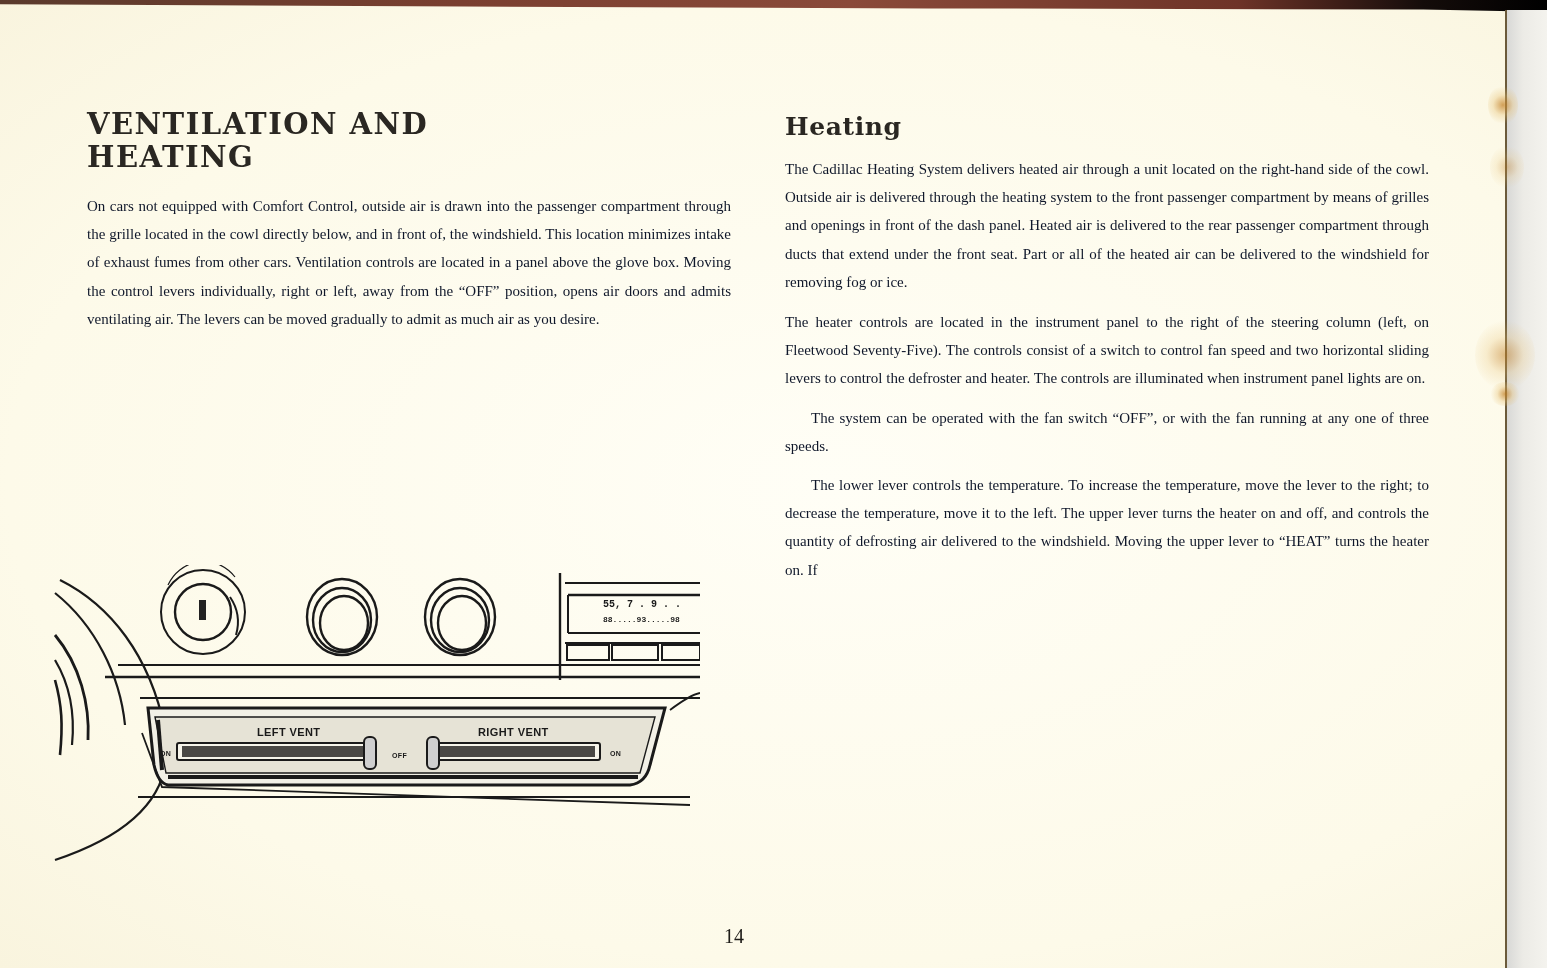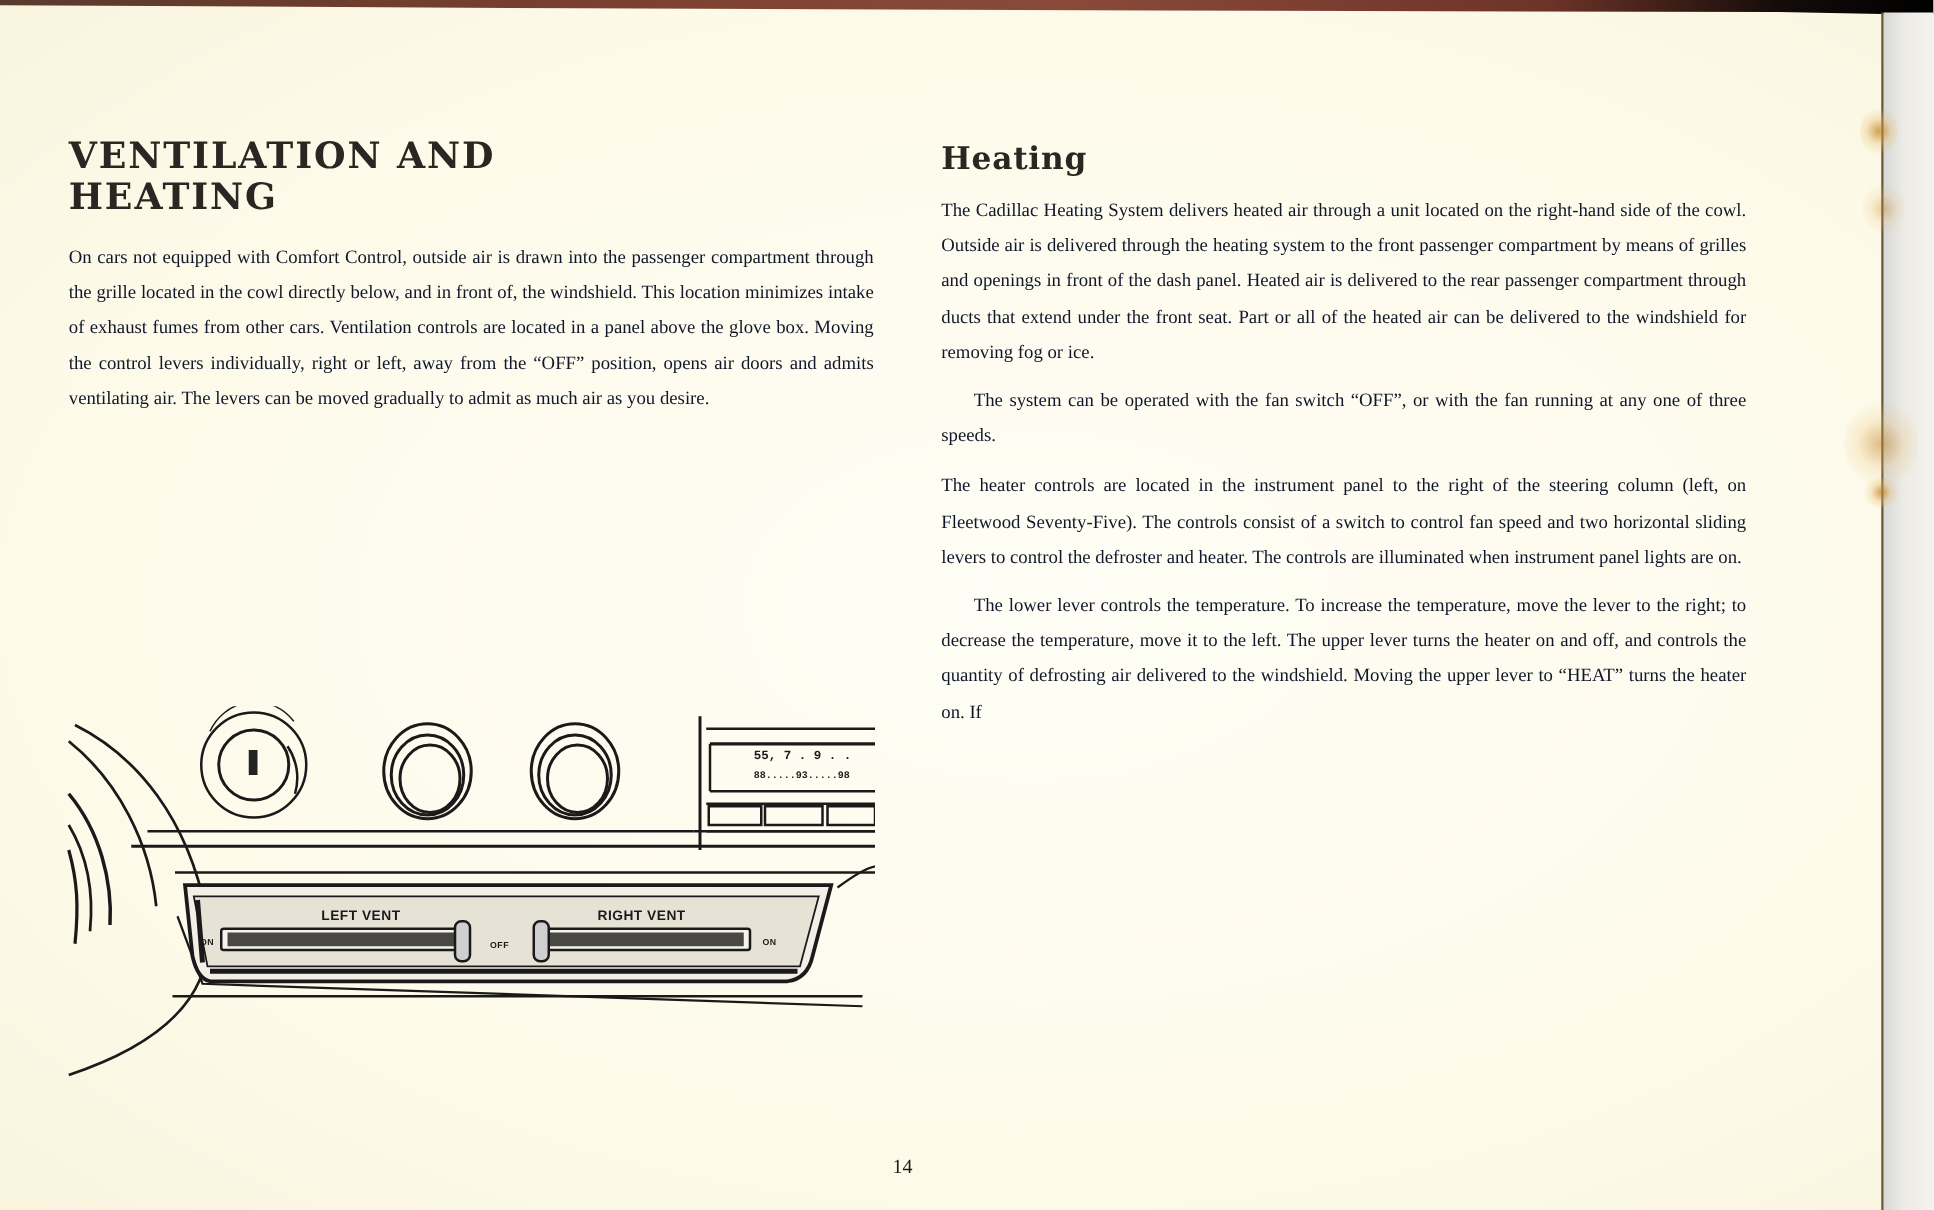--- a/index.html
+++ b/index.html
@@ -21,43 +21,43 @@
   .gutter-line {
     position: absolute; left: 1505px; top: 10px; width: 2px; height: 958px;
     background: #6b5a3a;
   }
   .next-page {
     position: absolute; left: 1507px; top: 10px; width: 40px; height: 958px;
     background: linear-gradient(90deg, #d8d8d6 0%, #ecebe6 40%, #f4f3ee 100%);
   }
   .stain { position: absolute; border-radius: 50%; background: radial-gradient(circle, rgba(196,130,40,0.75) 0%, rgba(230,190,110,0.35) 40%, rgba(250,235,190,0) 75%); }
 
-  .col { position: absolute; }
+  .col { position: absolute; margin-left: 32px; }
   .col-left { left: 55px; top: 108px; width: 644px; }
   .col-right { left: 753px; top: 108px; width: 644px; }
 
   .h1 {
     font-family: "DejaVu Serif", serif; font-weight: bold;
     font-size: 29px; line-height: 33px; letter-spacing: 1.5px;
     margin: 0; color: #2a2722;
   }
   .h2 {
     font-family: "DejaVu Serif", serif; font-weight: bold;
     font-size: 25px; line-height: 30px; letter-spacing: 0.6px;
     margin: 0; color: #2a2722;
   }
   .body-text {
     font-size: 15px; line-height: 28.2px; text-align: justify; text-align-last: left;
     margin: 0; color: #0f172a;
   }
   .indent { text-indent: 26px; }
 
   .page-number {
-    position: absolute; left: 700px; top: 925px; width: 44px; text-align: center;
-    font-size: 16px; color: #1e1c18;
+    position: absolute; left: 700px; top: 925px; width: 44px; text-align: right;
+    font-size: 20px; color: #1e1c18;
   }
 
   .illustration { position: absolute; left: 50px; top: 565px; width: 650px; height: 300px; }
   .illus-label {
     font-family: "Liberation Sans", sans-serif; font-weight: bold;
     font-size: 11px; fill: #1a1a1a; letter-spacing: 0.4px;
   }
   .illus-small { font-size: 7px; }
   .illus-radio-text { font-family: "Liberation Mono", monospace; font-weight: bold; font-size: 10px; fill: #1a1a1a; }
 </style>
@@ -160,18 +160,18 @@
       <text class="illus-label illus-small" x="342" y="193" stroke="none">OFF</text>
       <text class="illus-label illus-small" x="560" y="191" stroke="none">ON</text>
     </g>
   </svg>
 </div>
 
 <div class="col col-right">
   <h2 class="h2" style="margin-top:4px;">Heating</h2>
   <p class="body-text" style="margin-top:13px;">The Cadillac Heating System delivers heated air through a unit located on the right-hand side of the cowl. Outside air is delivered through the heating system to the front passenger compartment by means of grilles and openings in front of the dash panel. Heated air is delivered to the rear passenger compartment through ducts that extend under the front seat. Part or all of the heated air can be delivered to the windshield for removing fog or ice.</p>
 
+  <p class="body-text" style="margin-top:12px;">The heater controls are located in the instrument panel to the right of the steering column (left, on Fleetwood Seventy-Five). The controls consist of a switch to control fan speed and two horizontal sliding levers to control the defroster and heater. The controls are illuminated when instrument panel lights are on.</p>
   <p class="body-text indent" style="margin-top:11px;">The system can be operated with the fan switch “OFF”, or with the fan running at any one of three speeds.</p>
-  <p class="body-text" style="margin-top:12px;">The heater controls are located in the instrument panel to the right of the steering column (left, on Fleetwood Seventy-Five). The controls consist of a switch to control fan speed and two horizontal sliding levers to control the defroster and heater. The controls are illuminated when instrument panel lights are on.</p>
   <p class="body-text indent" style="margin-top:11px;">The lower lever controls the temperature. To increase the temperature, move the lever to the right; to decrease the temperature, move it to the left. The upper lever turns the heater on and off, and controls the quantity of defrosting air delivered to the windshield. Moving the upper lever to “HEAT” turns the heater on. If</p>
 </div>
 
 <div class="page-number">14</div>
 
 </body></html>

